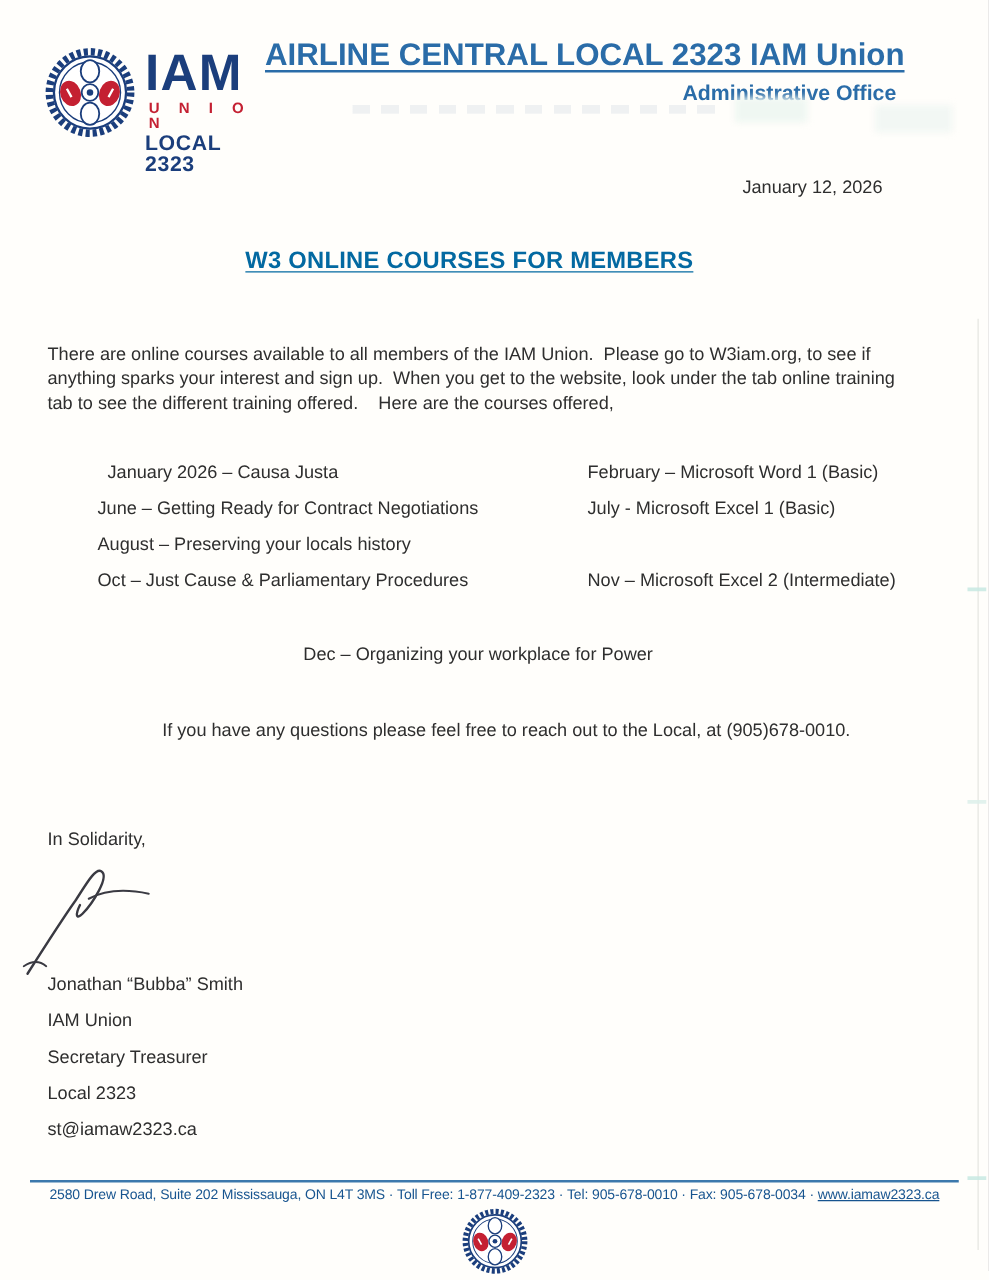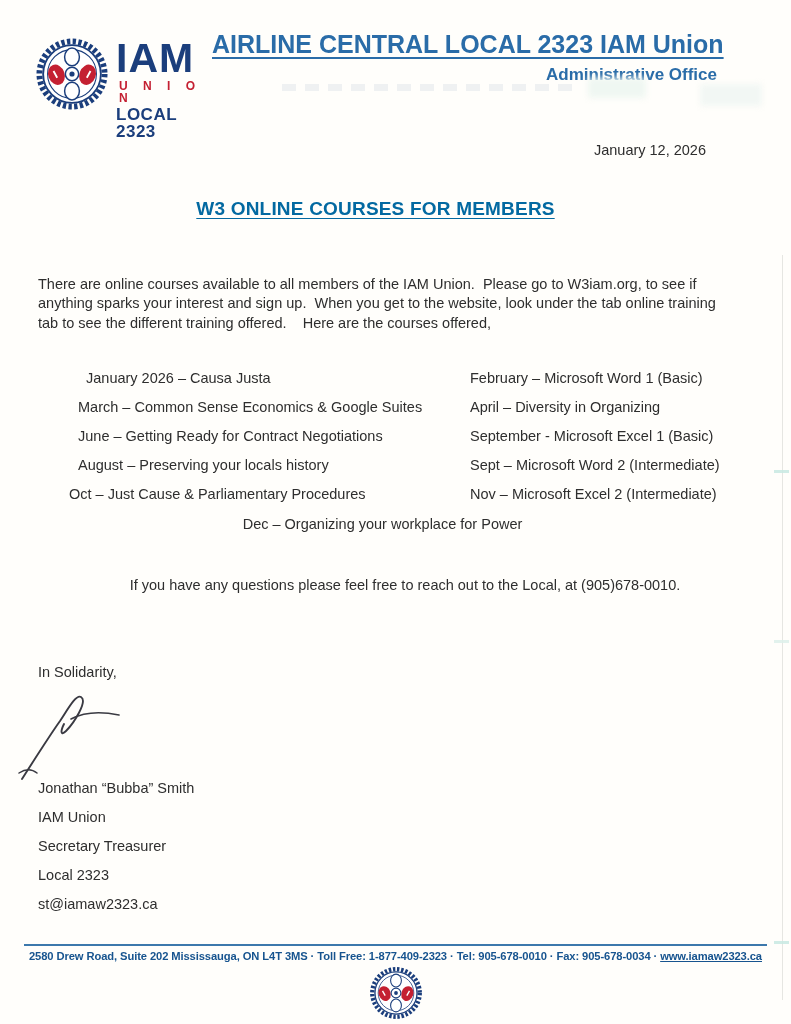--- a/index.html
+++ b/index.html
@@ -49,21 +49,21 @@
   .course-row:nth-child(5) .course-left{left:-9px;}
   .course-final{position:absolute;left:0;right:26px;top:516px;text-align:center;font-size:14.5px;}
   .questions{position:absolute;left:0;right:25px;top:577px;text-align:center;font-size:14.5px;padding-left:44px;}
   .salutation{position:absolute;left:38px;top:664px;font-size:14.5px;}
   .signature{position:absolute;left:16px;top:686px;}
   .sig-block{position:absolute;left:38px;top:774px;font-size:14.5px;}
   .sig-block div{line-height:29px;}
   
   .footer-rule{position:absolute;left:24px;right:24px;top:944px;height:2px;background:#3c78ac;}
   .footer-text{position:absolute;left:8px;right:8px;top:950px;text-align:center;
-    font-size:11.2px;font-weight:bold;color:#17548f;letter-spacing:-.1px;white-space:nowrap;}
+    font-size:11.2px;font-weight:normal;color:#17548f;letter-spacing:-.1px;white-space:nowrap;}
   .footer-text .sep{margin:0 3px;}
   .footer-text .site{text-decoration:underline;}
   .footer-emblem{position:absolute;left:50%;top:966px;transform:translateX(-50%);width:54px;height:54px;}
 </style>
 </head>
 <body>
 
 <div class="page">
 
   <div class="logo-block">
@@ -104,30 +104,25 @@
   <div class="doc-heading">W3 ONLINE COURSES FOR MEMBERS</div>
 
   <div class="intro"><span>There are online courses available to all members of the IAM Union.  Please go to </span><b>W3iam.org</b><span>, to see if anything sparks your interest and sign up.  When you get to the website, look under the tab online training tab to see the different training offered.    Here are the courses offered,</span></div>
 
   <div class="course-grid">
     <div class="course-row">
       <span class="course-left">January 2026 – Causa Justa</span>
       <span class="course-right">February – Microsoft Word 1 (Basic)</span>
     </div>
     <div class="course-row">
-      <span class="course-left">March – Common Sense Economics &amp; Google Suites</span>
-      <span class="course-right">April – Diversity in Organizing</span>
-    </div>
-    <div class="course-row">
       <span class="course-left">June – Getting Ready for Contract Negotiations</span>
-      <span class="course-right">September - Microsoft Excel 1 (Basic)</span>
+      <span class="course-right">July - Microsoft Excel 1 (Basic)</span>
     </div>
     <div class="course-row">
       <span class="course-left">August – Preserving your locals history</span>
-      <span class="course-right">Sept – Microsoft Word 2 (Intermediate)</span>
     </div>
     <div class="course-row">
       <span class="course-left">Oct – Just Cause &amp; Parliamentary Procedures</span>
       <span class="course-right">Nov – Microsoft Excel 2 (Intermediate)</span>
     </div>
   </div>
 
   <div class="course-final">Dec – Organizing your workplace for Power</div>
 
   <div class="questions">If you have any questions please feel free to reach out to the Local, at (905)678-0010.</div>

